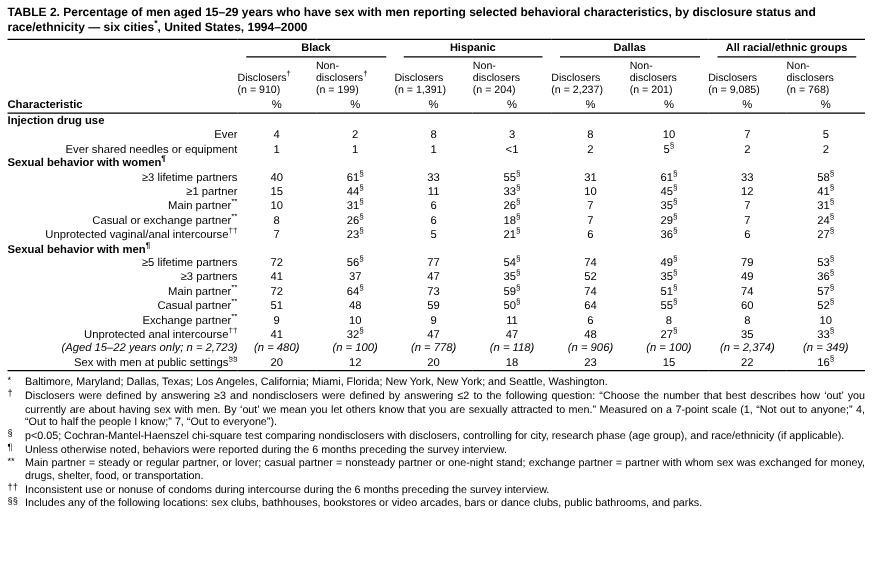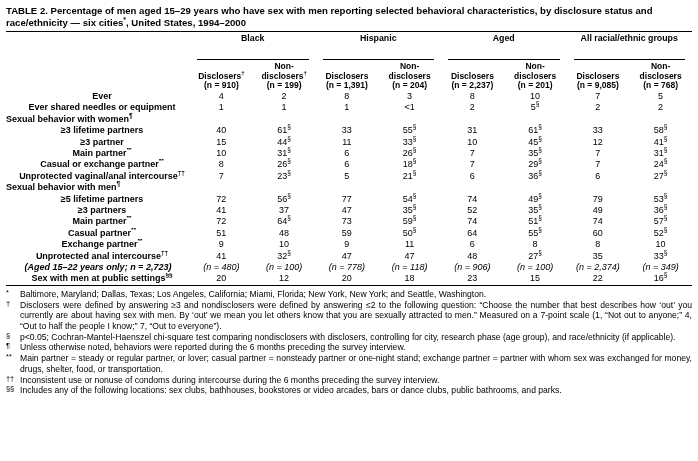--- a/index.html
+++ b/index.html
@@ -8,34 +8,34 @@
     font-family: "Liberation Sans", sans-serif; overflow: hidden;
   }
   .page { padding: 5px 6px 0 6px; }
   .title { font-weight: bold; font-size: 9.6px; line-height: 11.6px; margin-bottom: 3px; }
 
   table { width: 100%; border-collapse: collapse; table-layout: fixed; border-top: 1px solid #000; }
   th, td { padding: 0; }
 
   .grp {
     font-weight: bold; font-size: 8.8px; line-height: 11px; text-align: center;
-    border-bottom: 1px solid #000; margin: 1px 7px 0 7px; padding-bottom: 15px;
+    border-bottom: 1px solid #000; margin: 1px 7px 0 7px; padding-bottom: 1px;
   }
   th.colhead {
-    font-weight: bold; font-size: 8.5px; line-height: 9.6px; text-align: center;
+    font-weight: normal; font-size: 8.5px; line-height: 9.6px; text-align: left;
     vertical-align: bottom; padding-top: 2px;
   }
   tr.unit th { border-bottom: 1px solid #000; padding: 1px 0 2px 0; font-size: 9px; vertical-align: bottom; }
   th.charhead { text-align: left; font-weight: bold; }
   th.pct { font-weight: normal; text-align: center; }
 
   tbody td { font-size: 9px; line-height: 11.4px; vertical-align: bottom; }
   tbody tr:last-child td { border-bottom: 1px solid #000; }
   tr.section td { font-weight: bold; }
-  td.rowlabel { text-align: center; padding-left: 8px; white-space: nowrap; overflow: hidden; font-weight: bold; }
+  td.rowlabel { text-align: right; padding-left: 8px; white-space: nowrap; overflow: hidden; }
   td.rowlabel.flush { padding-left: 0; }
   td.val { text-align: center; }
   tr.italic td { font-style: italic; margin-left: 44px; }
 
   sup { font-size: 0.72em; line-height: 0; vertical-align: super; }
 
   .footnotes { margin-top: 3px; }
   .fn { display: flex; font-size: 8.6px; line-height: 10.7px; }
   .fnm { flex: 0 0 14px; font-size: 7.4px; line-height: 10.7px; position: relative; top: -1px; }
   .fnt { flex: 1; text-align: justify; }
@@ -54,39 +54,53 @@
     <thead>
       <tr id="group-row">
           <th></th>
           <th colspan="2">
             <div class="grp">Black</div>
           </th>
           <th colspan="2">
             <div class="grp">Hispanic</div>
           </th>
           <th colspan="2">
-            <div class="grp">Aged</div>
+            <div class="grp">Dallas</div>
           </th>
           <th colspan="2">
             <div class="grp">All racial/ethnic groups</div>
           </th>
         </tr>
       <tr id="colhead-row">
           <th></th>
           <th class="colhead"><span>Disclosers<sup>†</sup></span><br><span>(n = 910)</span></th>
           <th class="colhead"><span>Non-</span><br><span>disclosers<sup>†</sup></span><br><span>(n = 199)</span></th>
           <th class="colhead"><span>Disclosers</span><br><span>(n = 1,391)</span></th>
           <th class="colhead"><span>Non-</span><br><span>disclosers</span><br><span>(n = 204)</span></th>
           <th class="colhead"><span>Disclosers</span><br><span>(n = 2,237)</span></th>
           <th class="colhead"><span>Non-</span><br><span>disclosers</span><br><span>(n = 201)</span></th>
           <th class="colhead"><span>Disclosers</span><br><span>(n = 9,085)</span></th>
           <th class="colhead"><span>Non-</span><br><span>disclosers</span><br><span>(n = 768)</span></th>
         </tr>
+      <tr id="unit-row" class="unit">
+          <th class="charhead">Characteristic</th>
+          <th class="pct">%</th>
+          <th class="pct">%</th>
+          <th class="pct">%</th>
+          <th class="pct">%</th>
+          <th class="pct">%</th>
+          <th class="pct">%</th>
+          <th class="pct">%</th>
+          <th class="pct">%</th>
+        </tr>
     </thead>
     <tbody id="table-body">
+        <tr class="section">
+          <td colspan="9">Injection drug use</td>
+        </tr>
         <tr>
           <td class="rowlabel">Ever</td>
           <td class="val">4</td>
           <td class="val">2</td>
           <td class="val">8</td>
           <td class="val">3</td>
           <td class="val">8</td>
           <td class="val">10</td>
           <td class="val">7</td>
           <td class="val">5</td>
@@ -110,21 +124,21 @@
           <td class="val">40</td>
           <td class="val">61<sup>§</sup></td>
           <td class="val">33</td>
           <td class="val">55<sup>§</sup></td>
           <td class="val">31</td>
           <td class="val">61<sup>§</sup></td>
           <td class="val">33</td>
           <td class="val">58<sup>§</sup></td>
         </tr>
         <tr>
-          <td class="rowlabel">≥3 partner</td>
+          <td class="rowlabel">≥1 partner</td>
           <td class="val">15</td>
           <td class="val">44<sup>§</sup></td>
           <td class="val">11</td>
           <td class="val">33<sup>§</sup></td>
           <td class="val">10</td>
           <td class="val">45<sup>§</sup></td>
           <td class="val">12</td>
           <td class="val">41<sup>§</sup></td>
         </tr>
         <tr>

